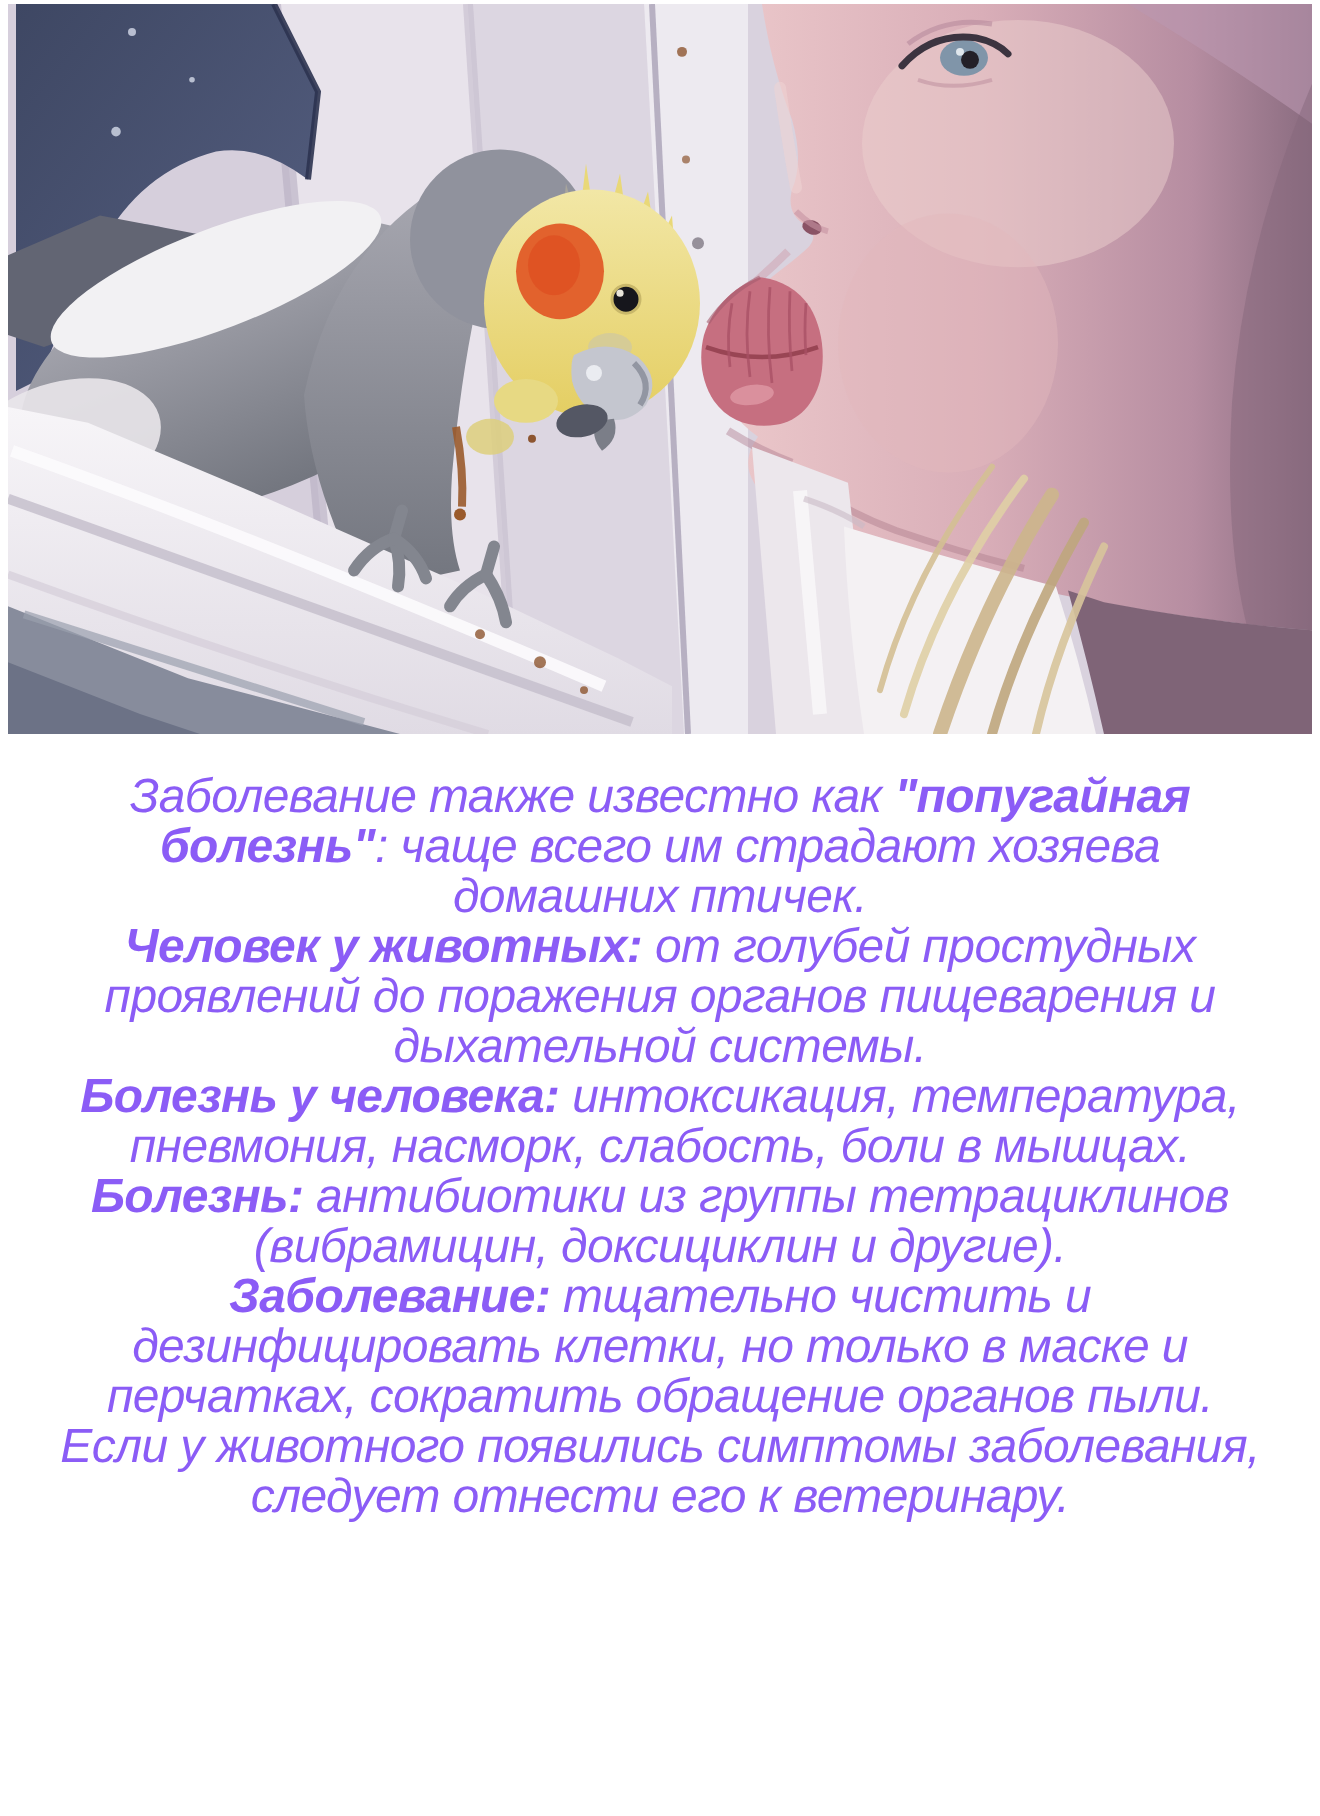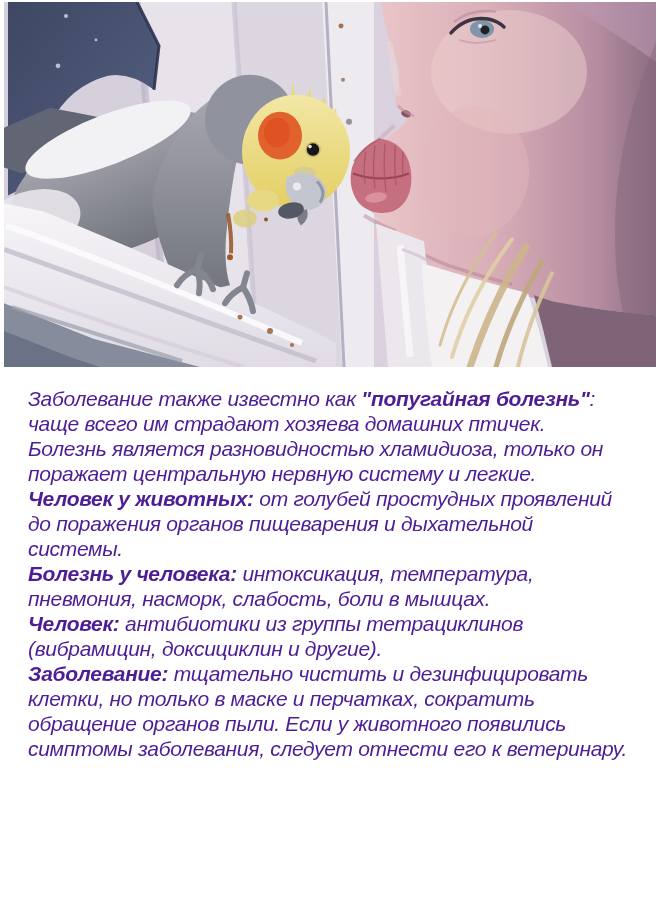--- a/index.html
+++ b/index.html
@@ -8,22 +8,22 @@
     font-family:"Liberation Sans",sans-serif;
   }
   .page{width:660px;height:908px;position:relative;background:#fff;}
   .photo{
     margin:0;position:absolute;left:4px;top:2px;width:652px;height:365px;
     overflow:hidden;background:#d6cfdc;
   }
   .photo svg{display:block;width:652px;height:365px;}
   .article{
     position:absolute;left:28px;top:386px;width:604px;
-    font-style:italic;font-size:21px;line-height:25px;
-    letter-spacing:-0.3px;color:#4c1d95;text-align:left;
+    font-style:italic;font-size:24px;line-height:25px;
+    letter-spacing:-0.3px;color:#8b5cf6;text-align:center;
   }
   .article p{margin:0;}
   .article b{font-weight:700;}
 </style>
 </head>
 <body>
 
 <div class="page">
 
   <figure class="photo">
@@ -181,20 +181,19 @@
           <path d="M508,238 Q466,294 448,356" stroke="#e0d0a6" stroke-width="4"></path>
           <path d="M492,232 Q452,286 436,344" stroke="#d4c094" stroke-width="3"></path>
           <path d="M548,272 Q524,322 514,366" stroke="#d8c59c" stroke-width="4"></path>
         </g>
       </g>
     </svg>
   </figure>
 
   <section class="article">
     <p><span>Заболевание также известно как </span><b>"попугайная болезнь"</b><span>: чаще всего им страдают хозяева домашних птичек.</span></p>
-    <p><span>Болезнь является разновидностью хламидиоза, только он поражает центральную нервную систему и легкие.</span><b></b><span></span></p>
     <p><span></span><b>Человек у животных:</b><span> от голубей простудных проявлений до поражения органов пищеварения и дыхательной системы.</span></p>
     <p><span></span><b>Болезнь у человека:</b><span> интоксикация, температура, пневмония, насморк, слабость, боли в мышцах.</span></p>
-    <p><span></span><b>Человек:</b><span> антибиотики из группы тетрациклинов (вибрамицин, доксициклин и другие).</span></p>
+    <p><span></span><b>Болезнь:</b><span> антибиотики из группы тетрациклинов (вибрамицин, доксициклин и другие).</span></p>
     <p><span></span><b>Заболевание:</b><span> тщательно чистить и дезинфицировать клетки, но только в маске и перчатках, сократить обращение органов пыли. Если у животного появились симптомы заболевания, следует отнести его к ветеринару.</span></p>
   </section>
 
 </div>
 
 </body></html>

